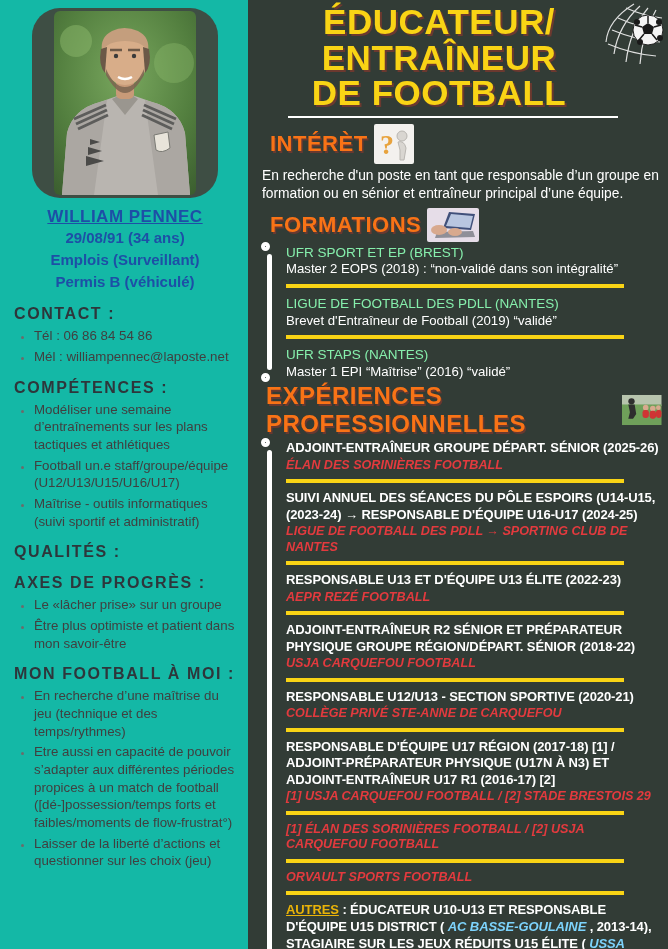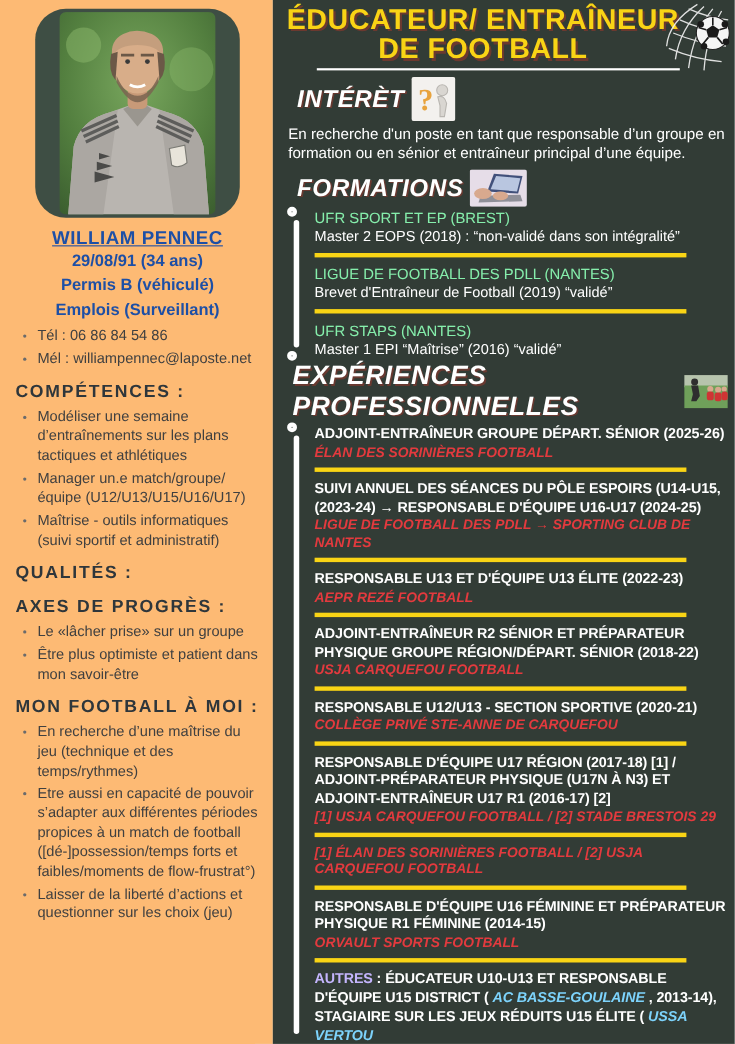--- a/index.html
+++ b/index.html
@@ -1,43 +1,43 @@
 <!DOCTYPE html>
 <html><head>
 <meta charset="utf-8">
 <style>
   * { margin:0; padding:0; box-sizing:border-box; }
   html,body { width:668px; height:949px; overflow:hidden; }
   body { font-family:"Liberation Sans", sans-serif; background:#ffffff; }
   .page { display:flex; width:668px; height:949px; }
 
   
-  .left-col { width:248px; background:#fdba74; padding:8px 6px 0 8px; }
+  .left-col { width:248px; background:#14b8a6; padding:8px 6px 0 8px; }
   .photo-frame { width:186px; height:190px; margin:0 auto; background:#3e4e44; border-radius:28px;
                  display:flex; align-items:center; justify-content:center; }
   .photo-frame svg { border-radius:6px; display:block; }
   .person-name { text-align:center; color:#1d4fa6; font-weight:900; font-size:17px;
                  text-decoration:underline; letter-spacing:.5px; margin-top:9px; }
   .person-line { text-align:center; color:#1d4fa6; font-weight:700; font-size:15px; line-height:1.45; }
   .l-heading { color:#2e363b; font-weight:900; font-size:16px; letter-spacing:1.6px;
                margin:13px 0 4px 6px; }
   .l-list { margin:4px 4px 0 26px; }
   .l-list li { color:#404040; font-size:13.3px; line-height:1.33; margin-bottom:3px; }
   .l-list li::marker { color:#6b6b6b; font-size:11px; }
 
   
   .right-col { width:420px; background:#323c36; color:#fff; padding:4px 6px 0 12px; position:relative; }
-  .main-title { text-align:center; color:#f9d415; font-weight:900; font-size:26px; line-height:1.02;
+  .main-title { text-align:center; color:#f9d415; font-weight:900; font-size:35px; line-height:1.02;
                 letter-spacing:.5px; text-shadow:2px 2px 0 rgba(140,55,45,.65); padding-right:44px; }
   .title-rule { height:2px; background:#fff; width:82%; margin:5px auto 6px 28px; }
   .goal-art { position:absolute; top:2px; right:2px; }
 
   .sec-head { display:flex; align-items:center; gap:6px; margin:2px 0 2px 10px; }
-  .sec-head .txt { color:#ffffff; font-weight:900; font-size:22px; letter-spacing:.5px;
-                   text-shadow:1.5px 1.5px 0 rgba(140,55,45,.6);font-style:italic; }
+  .sec-head .txt { color:#f97316; font-weight:900; font-size:22px; letter-spacing:.5px;
+                   text-shadow:1.5px 1.5px 0 rgba(140,55,45,.6); }
   .sec-head.exp .txt { font-size:24px; margin-left:-4px; }
   .icon-box { border-radius:2px; overflow:hidden; display:block; }
 
   .intro-text { color:#fff; font-size:13.8px; line-height:1.3; margin:3px 0 5px 2px; width:402px; }
 
   .timeline { position:relative; padding-left:24px; margin-left:2px; }
   .timeline::before { content:''; position:absolute; left:5px; top:10px; bottom:10px; width:5px;
                       background:#fff; border-radius:3px; }
   .tl-dot { position:absolute; left:-1px; width:9px; height:9px; border:4px solid #fff;
             border-radius:50%; background:#323c36; z-index:1; }
@@ -46,21 +46,21 @@
   .f-entry .f-title { color:#86efac; font-weight:400; font-size:13.5px; line-height:1.3; }
   .f-entry .f-sub { color:#fff; font-weight:400; font-size:13.2px; line-height:1.25; }
   .divider { height:4px; background:#f9d415; width:90%; margin:6px 0 7px; }
   #formations-list .f-entry:last-child .divider { display:none; }
 
   .x-entry .x-title { color:#fff; font-weight:700; font-size:13px; line-height:1.28; letter-spacing:-.1px; }
   .x-entry .x-club { color:#e33a3e; font-weight:700; font-style:italic; font-size:12.6px;
                      line-height:1.22; margin-top:1px; }
 
   .autres-p { font-size:13px; font-weight:700; line-height:1.3; color:#fff; letter-spacing:-.1px; }
-  .seg-link { color:#c4b5fd; cursor:pointer; }
+  .seg-link { color:#eab308; text-decoration:underline; cursor:pointer; }
   .seg-white { color:#fff; }
   .seg-red-italic { color:#7dd3fc; font-style:italic; }
 </style>
 </head>
 <body>
 
 <div class="page">
 
   <div class="left-col">
     <div class="photo-frame">
@@ -92,34 +92,35 @@
         <circle cx="62" cy="45" r="2.2" fill="#3a3a3a"></circle>
         <circle cx="80" cy="45" r="2.2" fill="#3a3a3a"></circle>
         <path d="M56,39 L68,39 M74,39 L86,39" stroke="#6b5847" stroke-width="2.5"></path>
         <path d="M64,66 Q71,70 78,66" stroke="#fff" stroke-width="2.5" fill="none"></path>
         <path d="M36,128 l10,3 l-10,3 Z M34,136 l14,4 l-14,4 Z M32,145 l18,5 l-18,5 Z" fill="#4a4a48"></path>
         <path d="M100,124 l14,-3 l2,16 q-8,6 -14,2 Z" fill="#e8e4da" stroke="#7a7a74"></path>
       </svg>
     </div>
     <div class="person-name">WILLIAM PENNEC</div>
     <div class="person-line">29/08/91 (34 ans)</div>
+    <div class="person-line">Emplois (Surveillant)</div>
     <div class="person-line">Permis B (véhiculé)</div>
-    <div class="person-line">Emplois (Surveillant)</div>
-
+
+    <div class="l-heading">CONTACT :</div>
     <ul class="l-list">
   <li>Tél : 06 86 84 54 86</li>
 
   <li>Mél : williampennec@laposte.net</li>
 </ul>
 
     <div class="l-heading">COMPÉTENCES :</div>
     <ul class="l-list">
   <li>Modéliser une semaine d’entraînements sur les plans tactiques et athlétiques</li>
 
-  <li>Manager un.e match/groupe/équipe (U12/U13/U15/U16/U17)</li>
+  <li>Football un.e staff/groupe/équipe (U12/U13/U15/U16/U17)</li>
 
   <li>Maîtrise - outils informatiques (suivi sportif et administratif)</li>
 </ul>
 
     <div class="l-heading">QUALITÉS :</div>
 
     <div class="l-heading">AXES DE PROGRÈS :</div>
     <ul class="l-list">
   <li>Le «lâcher prise» sur un groupe</li>
 
@@ -259,21 +260,20 @@
     <div class="x-club">[1] USJA CARQUEFOU FOOTBALL / [2] STADE BRESTOIS 29</div>
     <div class="divider"></div>
   </div>
 
   <div class="x-entry">
     <div class="x-club">[1] ÉLAN  DES SORINIÈRES FOOTBALL / [2] USJA CARQUEFOU FOOTBALL</div>
     <div class="divider"></div>
   </div>
 
   <div class="x-entry">
-    <div class="x-title">RESPONSABLE D'ÉQUIPE U16 FÉMININE ET PRÉPARATEUR PHYSIQUE R1 FÉMININE (2014-15)</div>
     <div class="x-club">ORVAULT SPORTS FOOTBALL</div>
     <div class="divider"></div>
   </div>
 </div>
 
       <p class="autres-p">
   <span class="seg-link">AUTRES</span>
 
   <span class="seg-white"> : ÉDUCATEUR U10-U13 ET RESPONSABLE D'ÉQUIPE U15 DISTRICT (</span>
 

